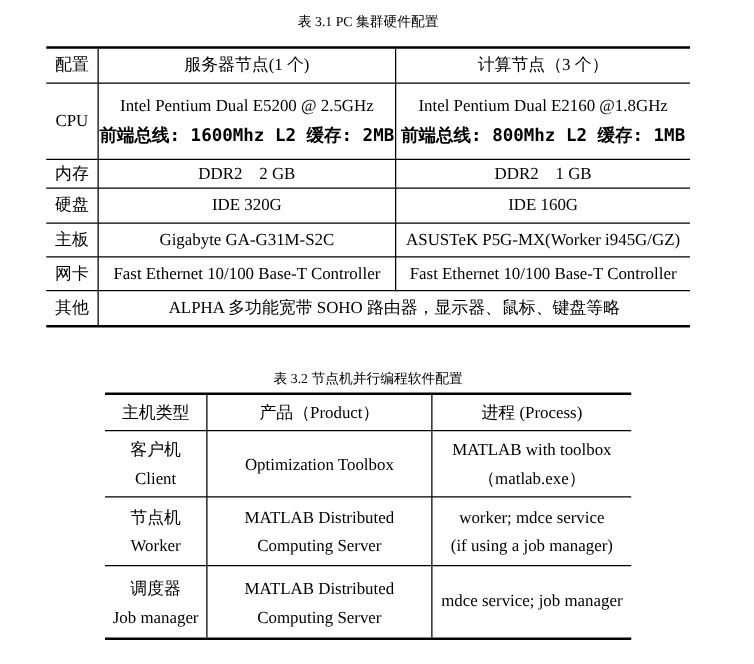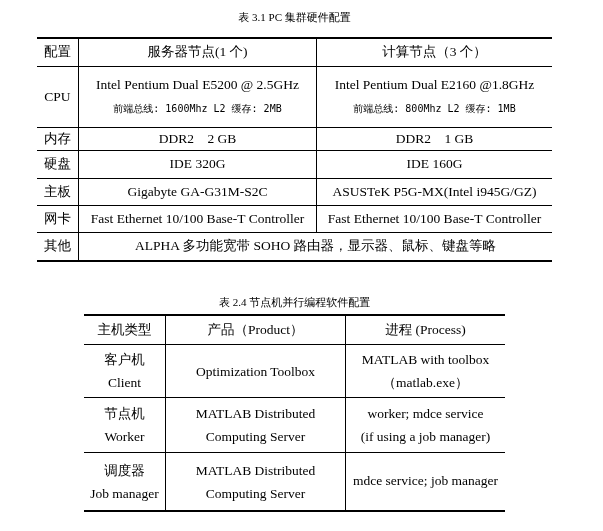--- a/index.html
+++ b/index.html
@@ -39,21 +39,21 @@
     line-height:1.25;
   }
   .bl{border-left:1px solid #000;}
   .last{border-bottom:none;}
   .merged{grid-column:2 / 4;}
   .two span{display:block;}
   .t1 .two span{line-height:24px;}
   .t2 .two span{line-height:23px;text-align:center;}
   .px{
     font-family:"DejaVu Sans Mono",monospace;
-    font-weight:normal;font-size:10px;
+    font-weight:bold;font-size:14px;
   }
 </style>
 </head>
 <body>
 
 <div>
 
   <div class="title title1">表 3.1 PC 集群硬件配置</div>
 
   <div class="grid t1">
@@ -75,31 +75,31 @@
     <div class="c">内存</div>
     <div class="c bl">DDR2　2 GB</div>
     <div class="c bl">DDR2　1 GB</div>
 
     <div class="c">硬盘</div>
     <div class="c bl">IDE 320G</div>
     <div class="c bl">IDE 160G</div>
 
     <div class="c">主板</div>
     <div class="c bl">Gigabyte GA-G31M-S2C</div>
-    <div class="c bl">ASUSTeK P5G-MX(Intel i945G/GZ)</div>
+    <div class="c bl">ASUSTeK P5G-MX(Worker i945G/GZ)</div>
 
     <div class="c">网卡</div>
     <div class="c bl">Fast Ethernet 10/100 Base-T Controller</div>
     <div class="c bl">Fast Ethernet 10/100 Base-T Controller</div>
 
     <div class="c last">其他</div>
     <div class="c bl last merged">ALPHA 多功能宽带 SOHO 路由器，显示器、鼠标、键盘等略</div>
   </div>
 
-  <div class="title title2">表 2.4 节点机并行编程软件配置</div>
+  <div class="title title2">表 3.2 节点机并行编程软件配置</div>
 
   <div class="grid t2">
 
     <div class="c">主机类型</div>
     <div class="c bl">产品（Product）</div>
     <div class="c bl">进程 (Process)</div>
 
     <div class="c two">
       <span>客户机</span>
       <span>Client</span>

